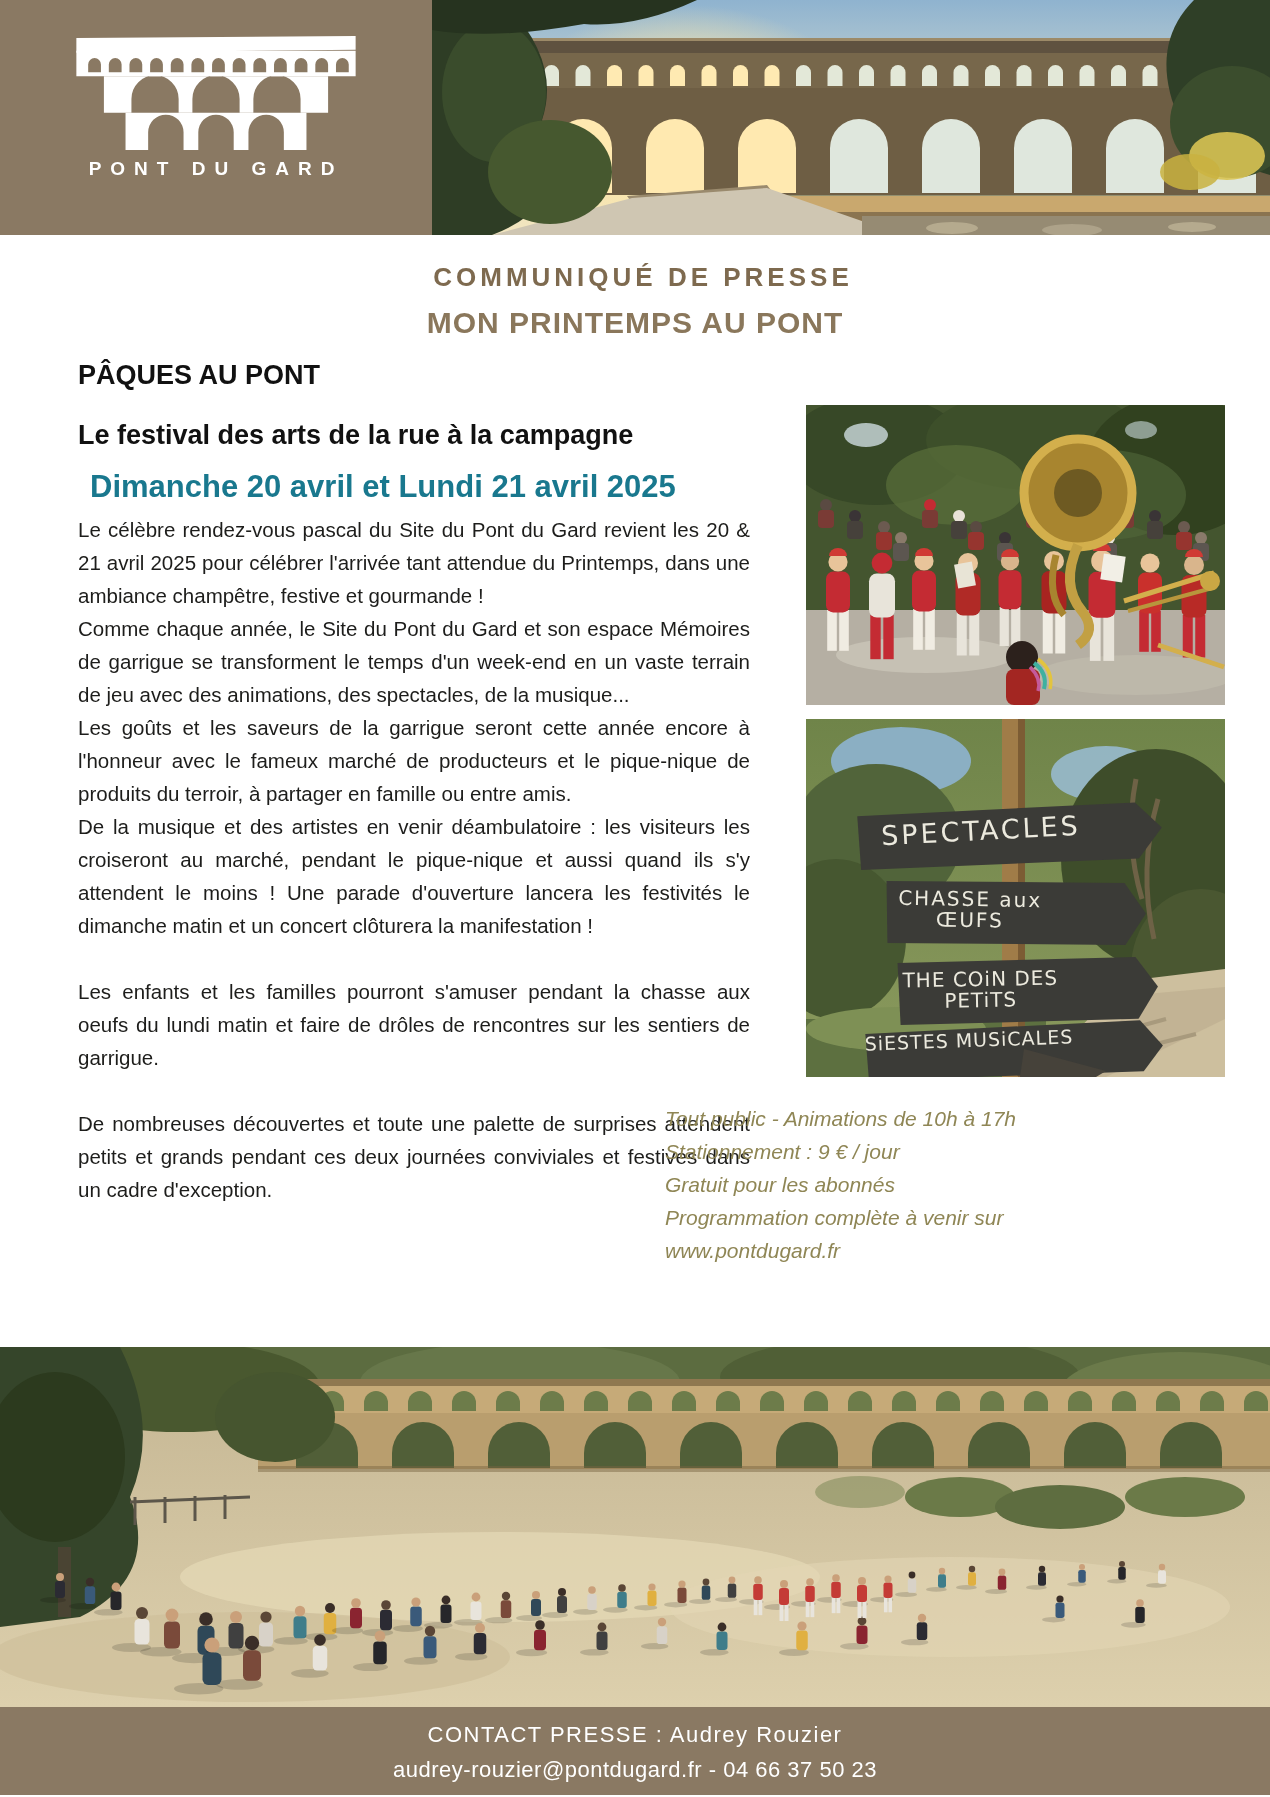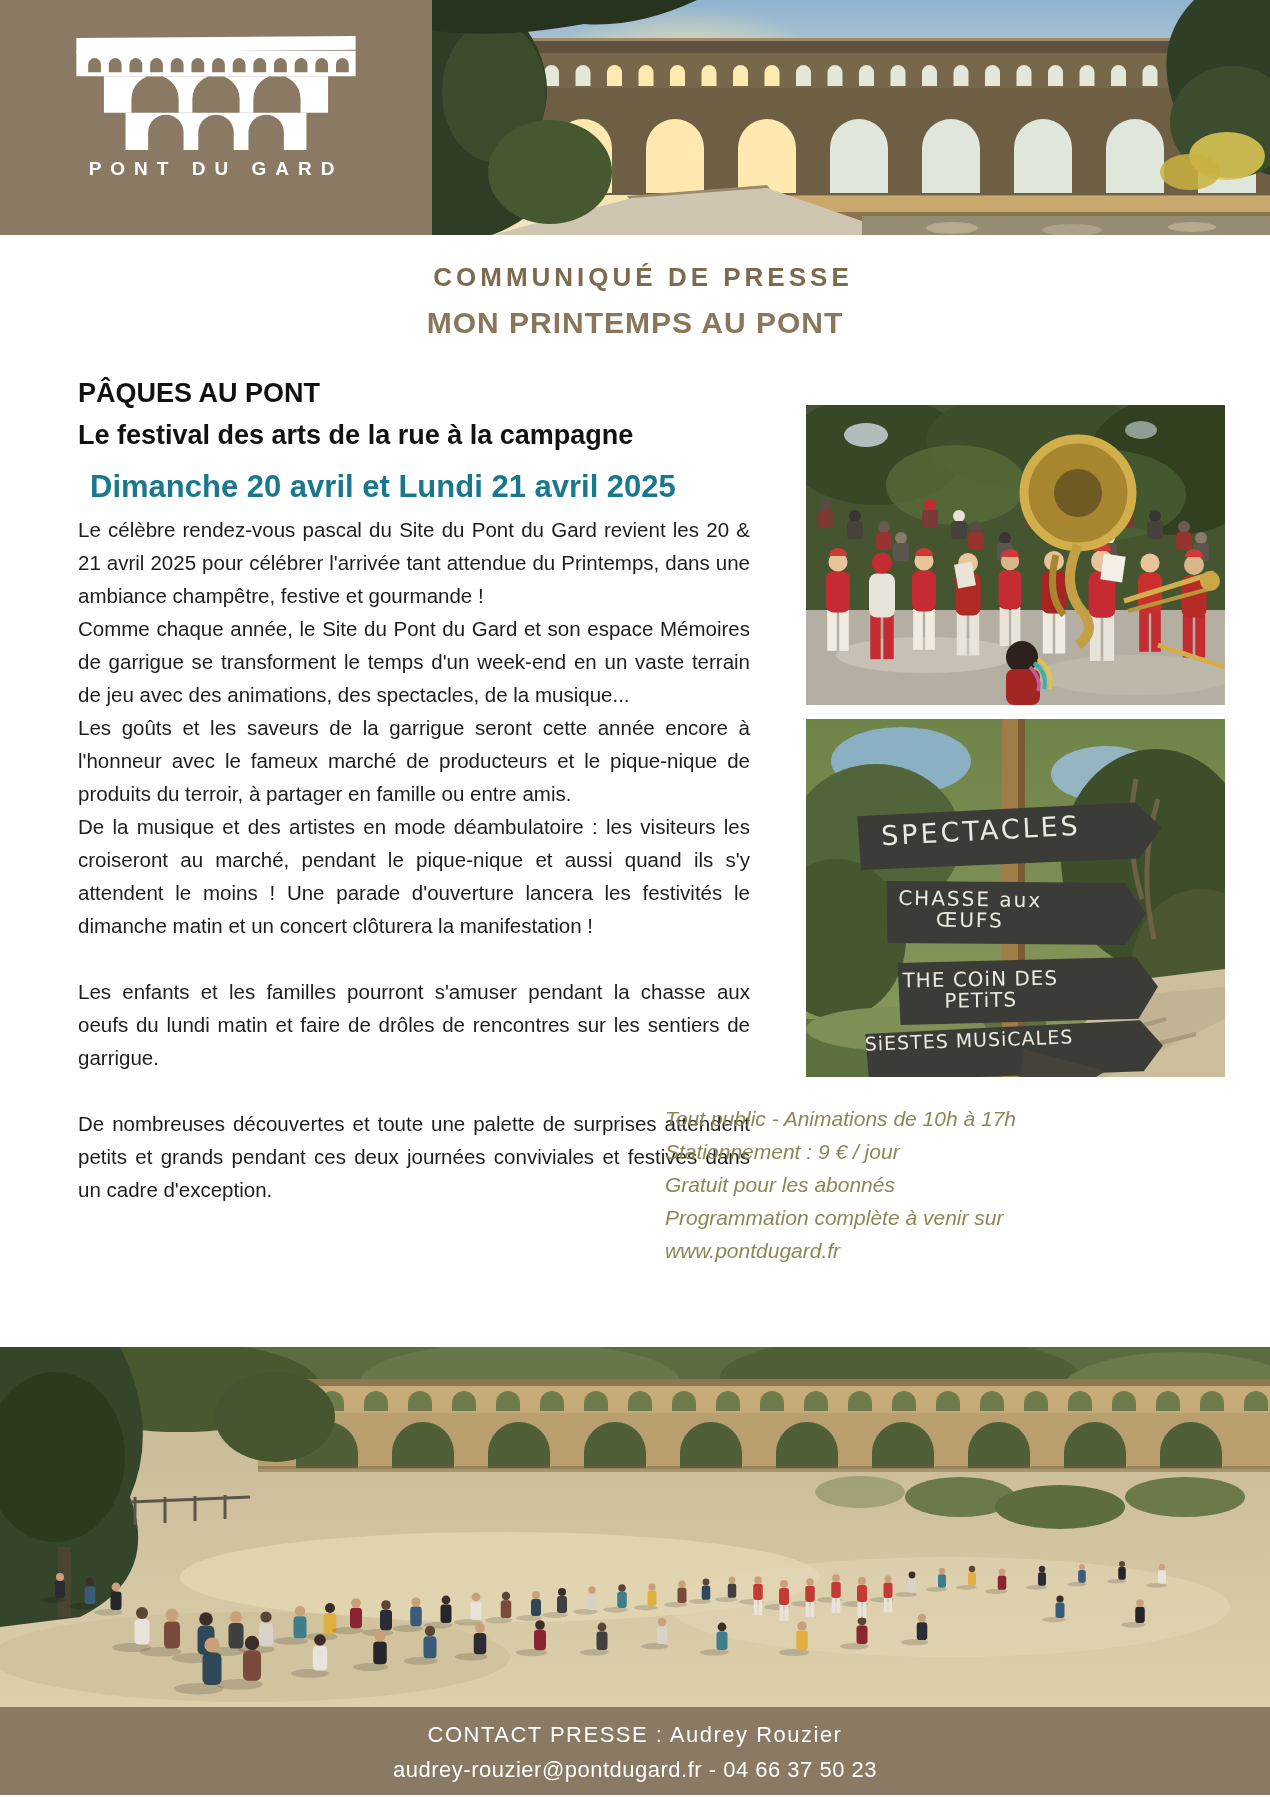--- a/index.html
+++ b/index.html
@@ -11,21 +11,21 @@
   #brandLogo{left:66px;top:34px;width:300px;height:118px;}
   #brandName{left:0;top:158px;width:432px;text-align:center;color:#ffffff;
              font-size:19px;font-weight:700;letter-spacing:9px;}
   #headerPhoto{left:432px;top:0;width:838px;height:235px;}
   
   #kicker{left:8px;top:262px;width:1270px;text-align:center;color:#7e6a4f;
           font-size:26px;font-weight:800;letter-spacing:4px;}
   #mainTitle{left:0;top:306px;width:1270px;text-align:center;color:#8a775b;
              font-size:30px;font-weight:800;letter-spacing:1px;}
   
-  #h1{left:78px;top:378px;width:680px;color:#111111;font-size:27px;font-weight:800;}
+  #h1{left:78px;top:360px;width:680px;color:#111111;font-size:27px;font-weight:800;}
   #h2{left:78px;top:420px;width:700px;color:#111111;font-size:27px;font-weight:800;}
   #dates{left:90px;top:469px;width:680px;color:#19788e;font-size:31px;font-weight:700;}
   #bodyCol{left:78px;top:513px;width:672px;color:#1d1d1b;font-size:20.5px;line-height:33px;
            text-align:justify;}
   #bodyCol p{margin:0;}
   #bodyCol p.gap{margin-top:33px;}
   
   #photo1{left:806px;top:405px;width:419px;height:300px;overflow:hidden;}
   #photo2{left:806px;top:719px;width:419px;height:358px;overflow:hidden;}
   .sign-label{position:absolute;color:#eceade;font-family:"DejaVu Sans",sans-serif;
@@ -165,21 +165,21 @@
   <div class="abs" id="mainTitle">MON PRINTEMPS AU PONT</div>
 
   <div class="abs" id="h1">PÂQUES AU PONT</div>
   <div class="abs" id="h2">Le festival des arts de la rue à la campagne</div>
   <div class="abs" id="dates">Dimanche 20 avril et Lundi 21 avril 2025</div>
 
   <div class="abs" id="bodyCol">
     <p>Le célèbre rendez-vous pascal du Site du Pont du Gard revient les 20 &amp; 21  avril 2025 pour célébrer l'arrivée tant attendue du Printemps, dans une ambiance champêtre, festive et gourmande !</p>
     <p>Comme chaque année, le Site du Pont du Gard et son espace Mémoires de garrigue se transforment le temps d'un week-end en un vaste terrain de jeu avec des animations, des spectacles, de la musique...</p>
     <p>Les goûts et les saveurs de la garrigue seront cette année encore à l'honneur avec le fameux marché de producteurs et le pique-nique de produits du terroir, à partager en famille ou entre amis.</p>
-    <p>De la musique et des artistes en mode déambulatoire : les visiteurs les croiseront au marché, pendant le pique-nique et aussi quand ils s'y attendent le moins ! Une parade d'ouverture lancera les festivités le dimanche matin et un concert clôturera la manifestation !</p>
+    <p>De la musique et des artistes en venir déambulatoire : les visiteurs les croiseront au marché, pendant le pique-nique et aussi quand ils s'y attendent le moins ! Une parade d'ouverture lancera les festivités le dimanche matin et un concert clôturera la manifestation !</p>
     <p class="gap">Les enfants et les familles pourront s'amuser pendant la chasse aux oeufs du lundi matin et faire de drôles de rencontres sur les sentiers de garrigue.</p>
     <p class="gap">De nombreuses découvertes et toute une palette de surprises attendent petits et grands pendant ces deux journées conviviales et festives dans un cadre d'exception.</p>
   </div>
 
   <div class="abs" id="photo1">
     <svg width="419" height="300" viewBox="0 0 419 300" xmlns="http://www.w3.org/2000/svg">
       <rect width="419" height="300" fill="#44552f"></rect>
       <ellipse cx="70" cy="45" rx="90" ry="55" fill="#374827"></ellipse>
       <ellipse cx="230" cy="35" rx="110" ry="50" fill="#3d4f2a"></ellipse>
       <ellipse cx="370" cy="60" rx="90" ry="70" fill="#31411f"></ellipse>

